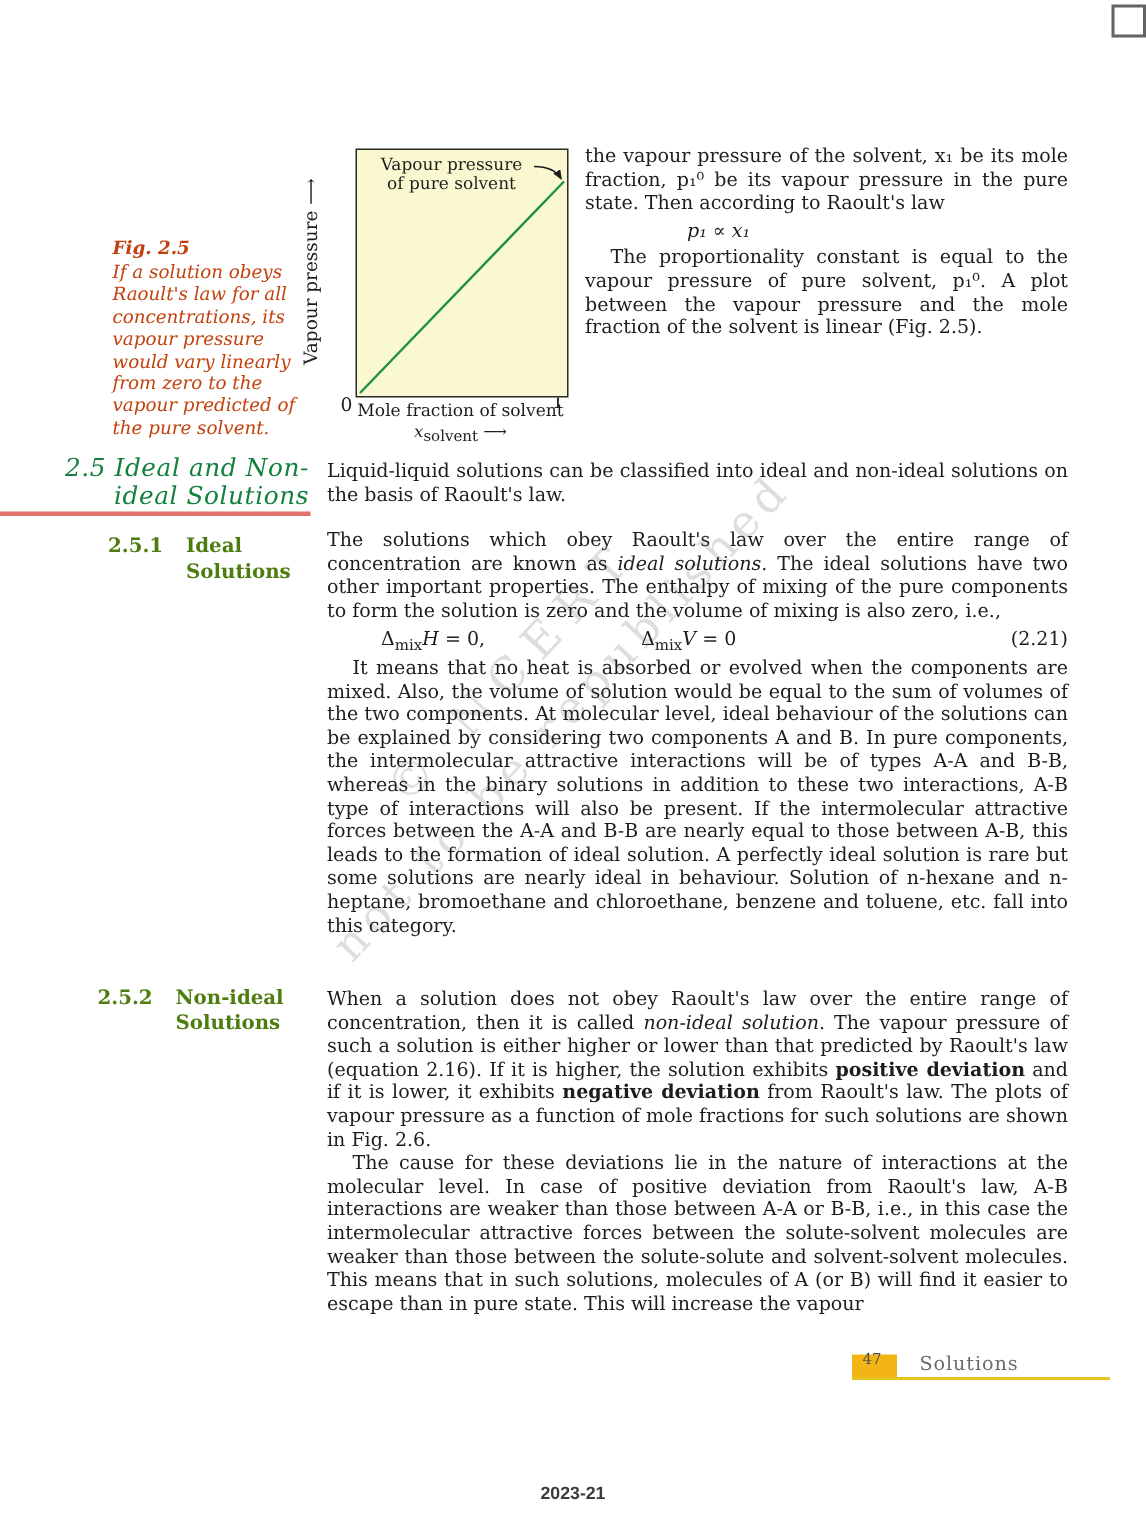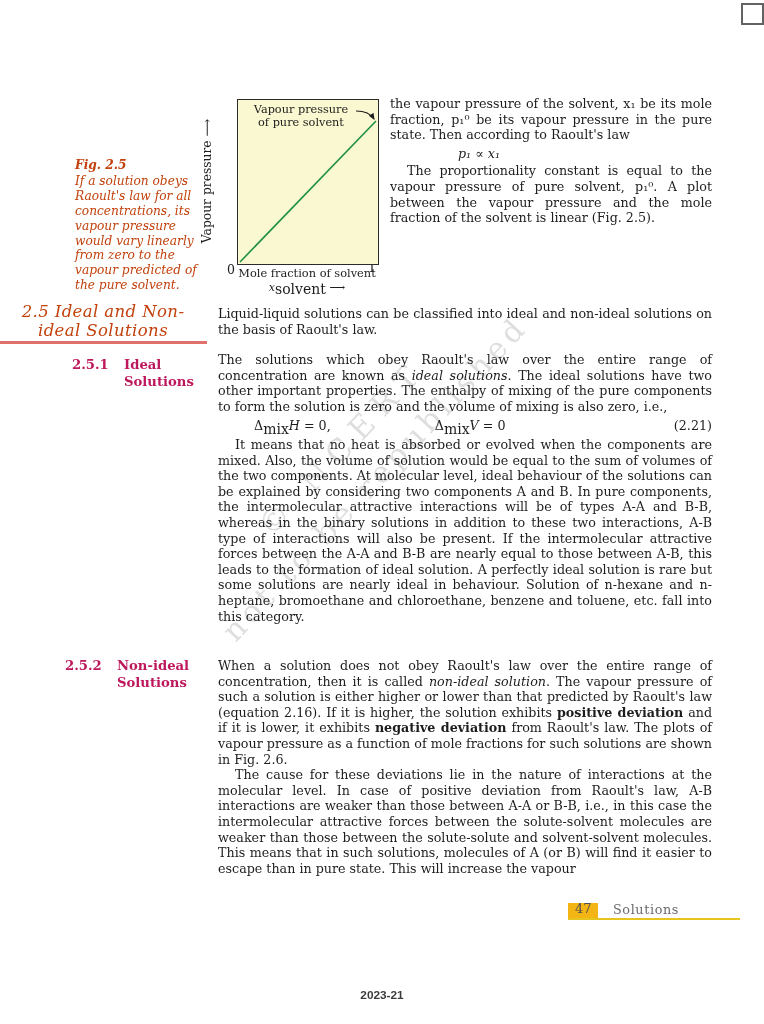--- a/index.html
+++ b/index.html
@@ -4,21 +4,21 @@
 <style>
   html,body{margin:0;padding:0;background:#ffffff;}
   #page{position:relative;width:764px;height:1024px;background:#ffffff;overflow:hidden;
         font-family:"DejaVu Serif", serif;color:#1d1d1d;}
   .abs{position:absolute;}
   .body-text{font-size:12.7px;line-height:15.6px;text-align:justify;color:#1d1d1d;z-index:2;}
   .body-text p{margin:0;}
   .indent{text-indent:17px;}
   .ital{font-style:italic;}
   .bold{font-weight:bold;}
-  sub{font-size:14px;line-height:0;}
+  sub{font-size:10px;line-height:0;}
 
   
   .corner-box{left:741px;top:3px;width:19px;height:18px;border:2px solid #636363;}
 
   
   .graph-box{left:237px;top:99px;width:140px;height:164px;background:#faf8d0;
              border:1.4px solid #2b2b2b;z-index:1;}
   .graph-annot{left:0;top:3px;width:126px;text-align:center;font-size:11.3px;line-height:13px;color:#1d1d1d;}
   .yaxis-label{left:200px;top:263px;width:164px;transform:rotate(-90deg);transform-origin:0 0;
                text-align:center;font-size:12.3px;color:#1d1d1d;white-space:nowrap;}
@@ -32,26 +32,26 @@
                font-style:italic;color:#c2410c;}
   .fig-caption .cap-title{font-weight:bold;display:block;margin-bottom:1px;}
   .fig-caption span{display:block;}
 
   
   .intro-col{left:390px;top:96px;width:322px;}
   .eqrow{display:flex;align-items:baseline;margin:3px 0 2px 0;text-align:right;}
   .math{font-style:italic;}
 
   
-  .s25-head{left:0;top:302px;width:206px;text-align:center;font-size:16.5px;line-height:19px;
-            font-style:italic;color:#c2410c;letter-spacing:0.4px;z-index:2;}
+  .s25-head{left:0;top:302px;width:206px;text-align:right;font-size:16.5px;line-height:19px;
+            font-style:italic;color:#15803d;letter-spacing:0.4px;z-index:2;}
   .red-rule{left:0;top:341px;width:207px;height:3px;background:#e0716b;}
 
   
-  .subhead{font-size:13.2px;line-height:17px;font-weight:bold;color:#be185d;z-index:2;}
+  .subhead{font-size:13.2px;line-height:17px;font-weight:bold;color:#4d7c0f;z-index:2;}
   .subhead .num{display:inline-block;width:52px;}
   .subhead .t2{display:block;padding-left:52px;}
   .h251{left:72px;top:356px;width:150px;}
   .h252{left:65px;top:657px;width:160px;}
 
   .main-col{left:218px;top:306px;width:494px;}
   .g251{left:218px;top:352px;width:494px;}
   .g252{left:218px;top:658px;width:494px;}
   .eq221{display:flex;align-items:baseline;margin:4px 0 3px 0;}
   .eq221 .e1{margin-left:36px;}
@@ -59,21 +59,21 @@
   .mlauto{margin-left:auto;}
 
   
   .watermark{left:205px;top:385px;width:450px;height:290px;transform:rotate(-47deg);
              z-index:0;text-align:center;color:#c9c9c9;opacity:0.6;pointer-events:none;}
   .watermark .w1{font-size:31px;letter-spacing:10px;line-height:48px;}
   .watermark .w2{font-size:30px;letter-spacing:5px;line-height:44px;}
 
   
   .pgnum-box{left:568px;top:903px;width:30px;height:15px;background:#f3b513;}
-  .pgnum{left:575px;top:901px;font-size:13px;color:#4f4f4f;z-index:2;}
+  .pgnum{left:575px;top:901px;font-size:10px;color:#4f4f4f;z-index:2;}
   .chapter-name{left:613px;top:902px;font-size:12.8px;color:#6b6b6b;letter-spacing:0.6px;}
   .footer-line{left:568px;top:918px;width:172px;height:2.4px;background:#e6c51f;}
   .year{left:0;top:988px;width:764px;text-align:center;
         font-family:"Liberation Sans", sans-serif;font-size:11.8px;font-weight:600;color:#3c3c3c;}
 </style>
 </head>
 <body>
 
 <div id="page">
 

